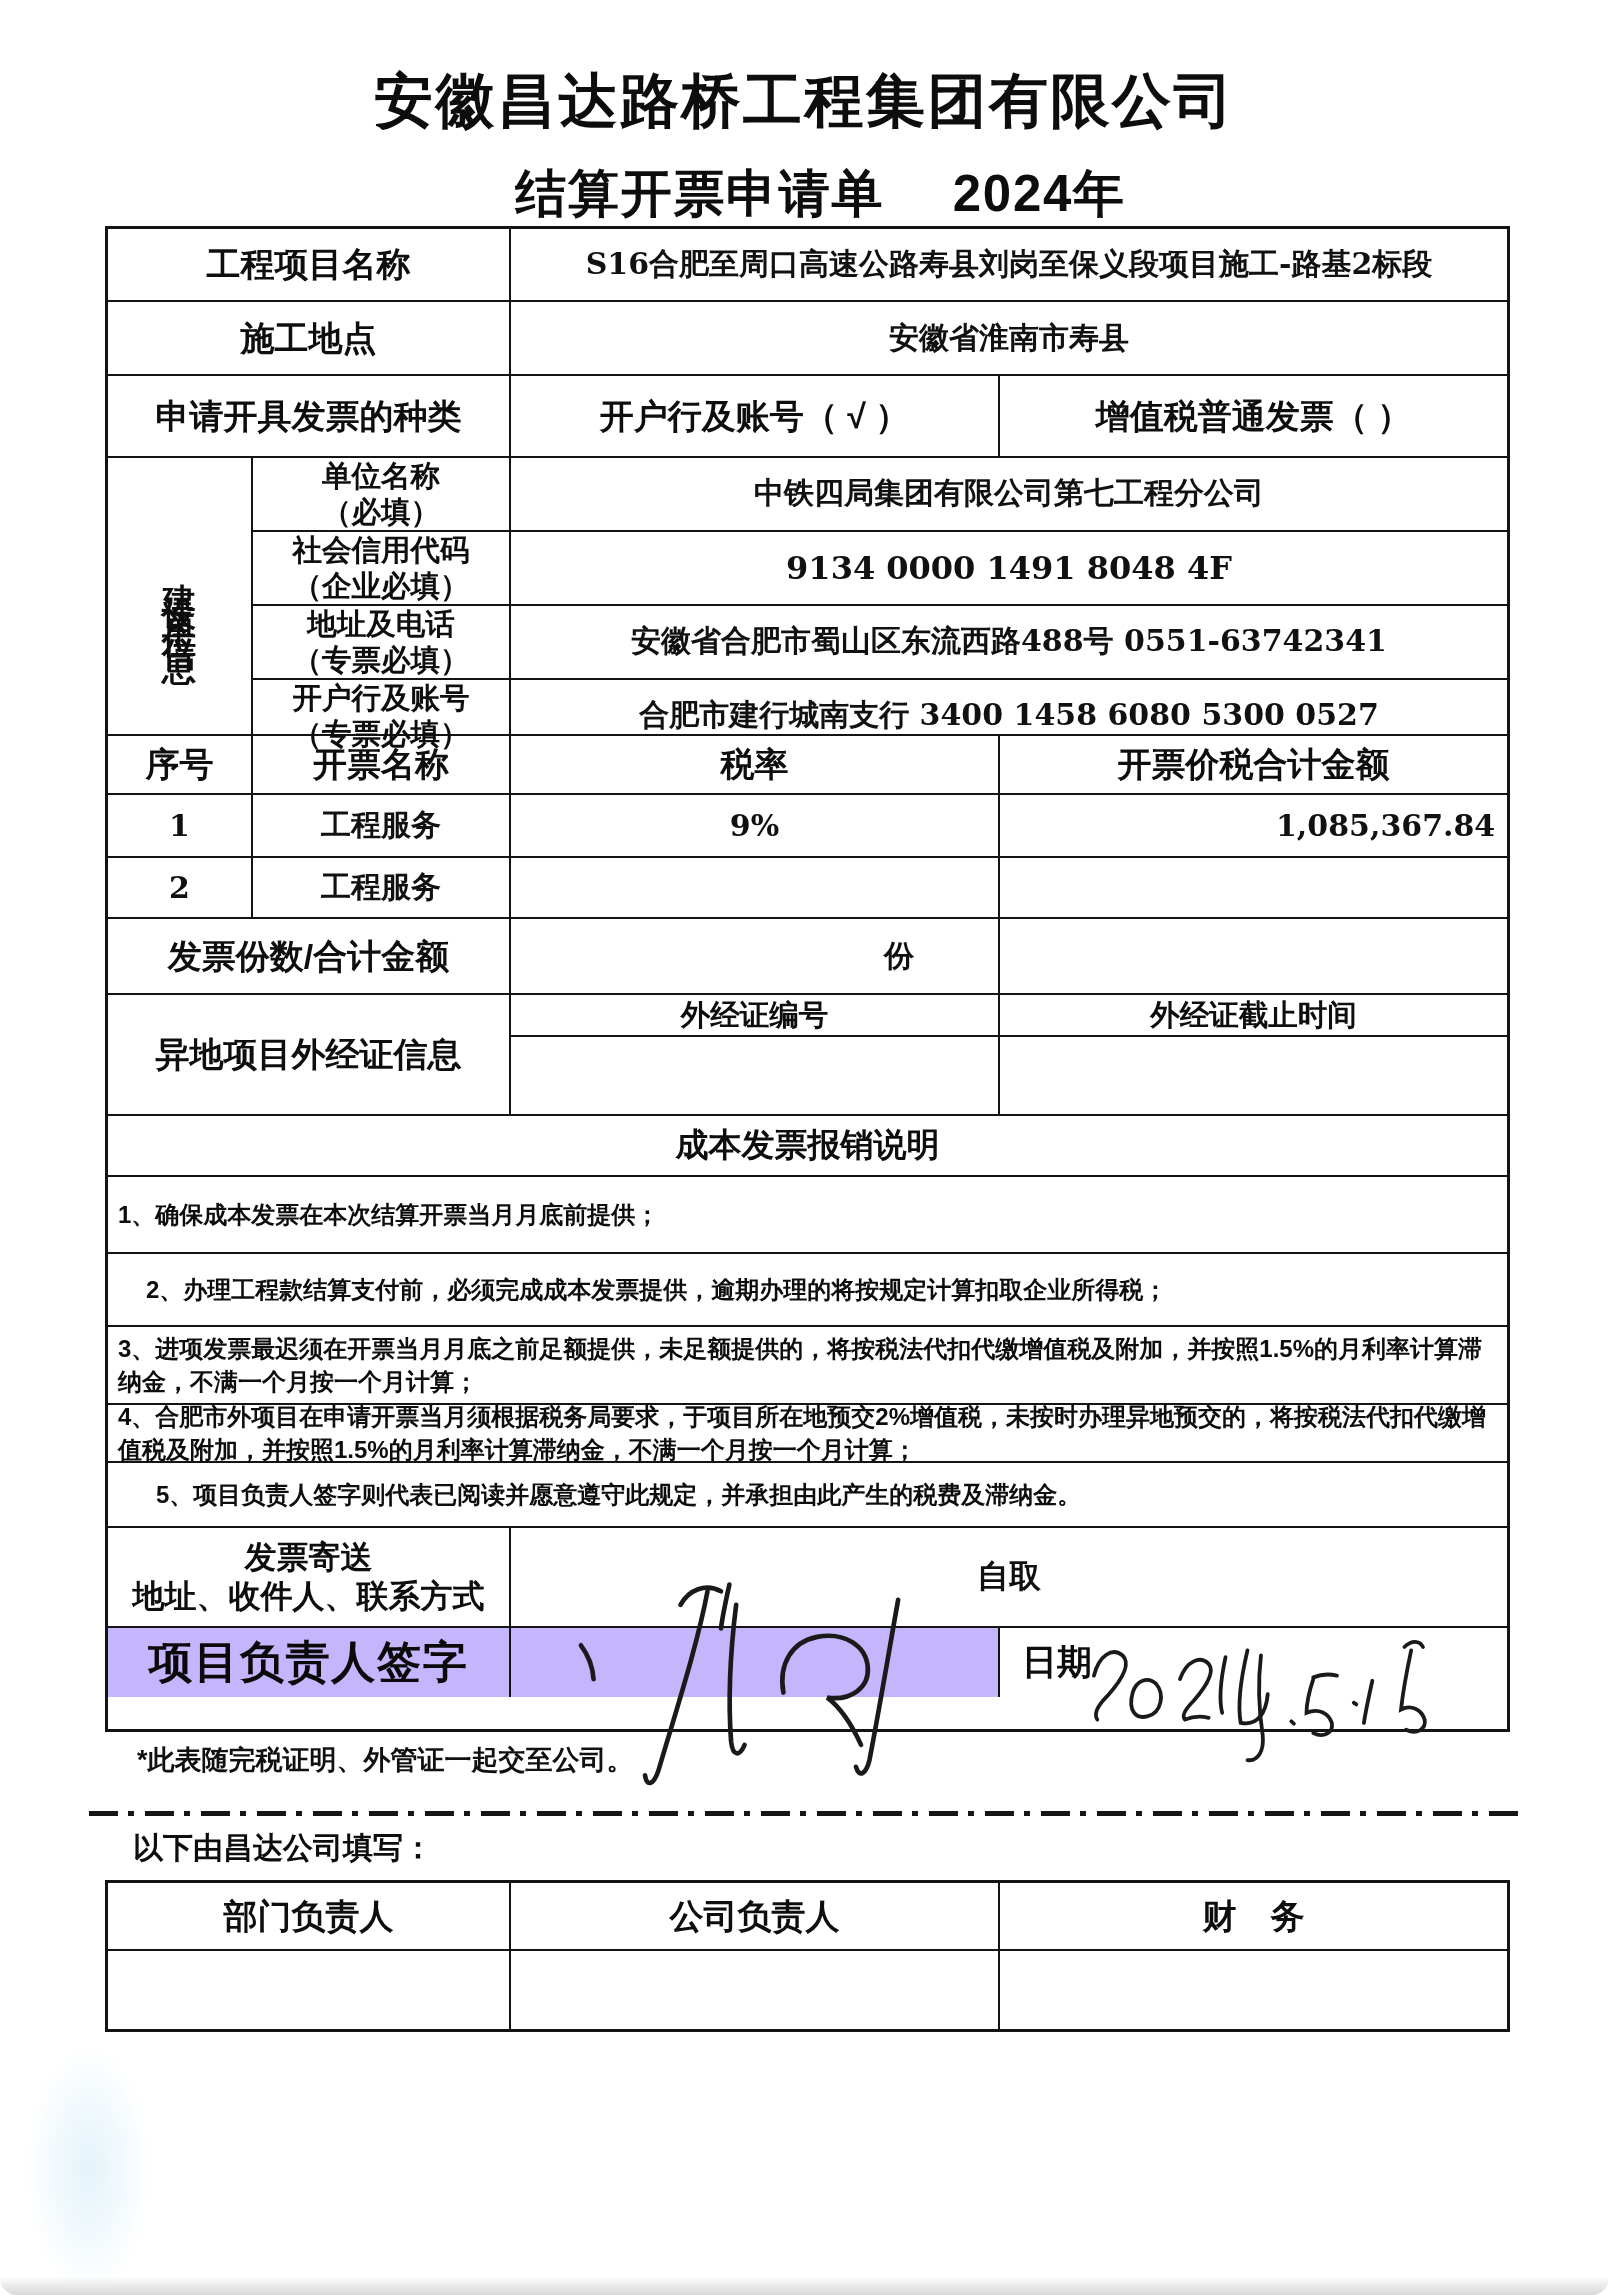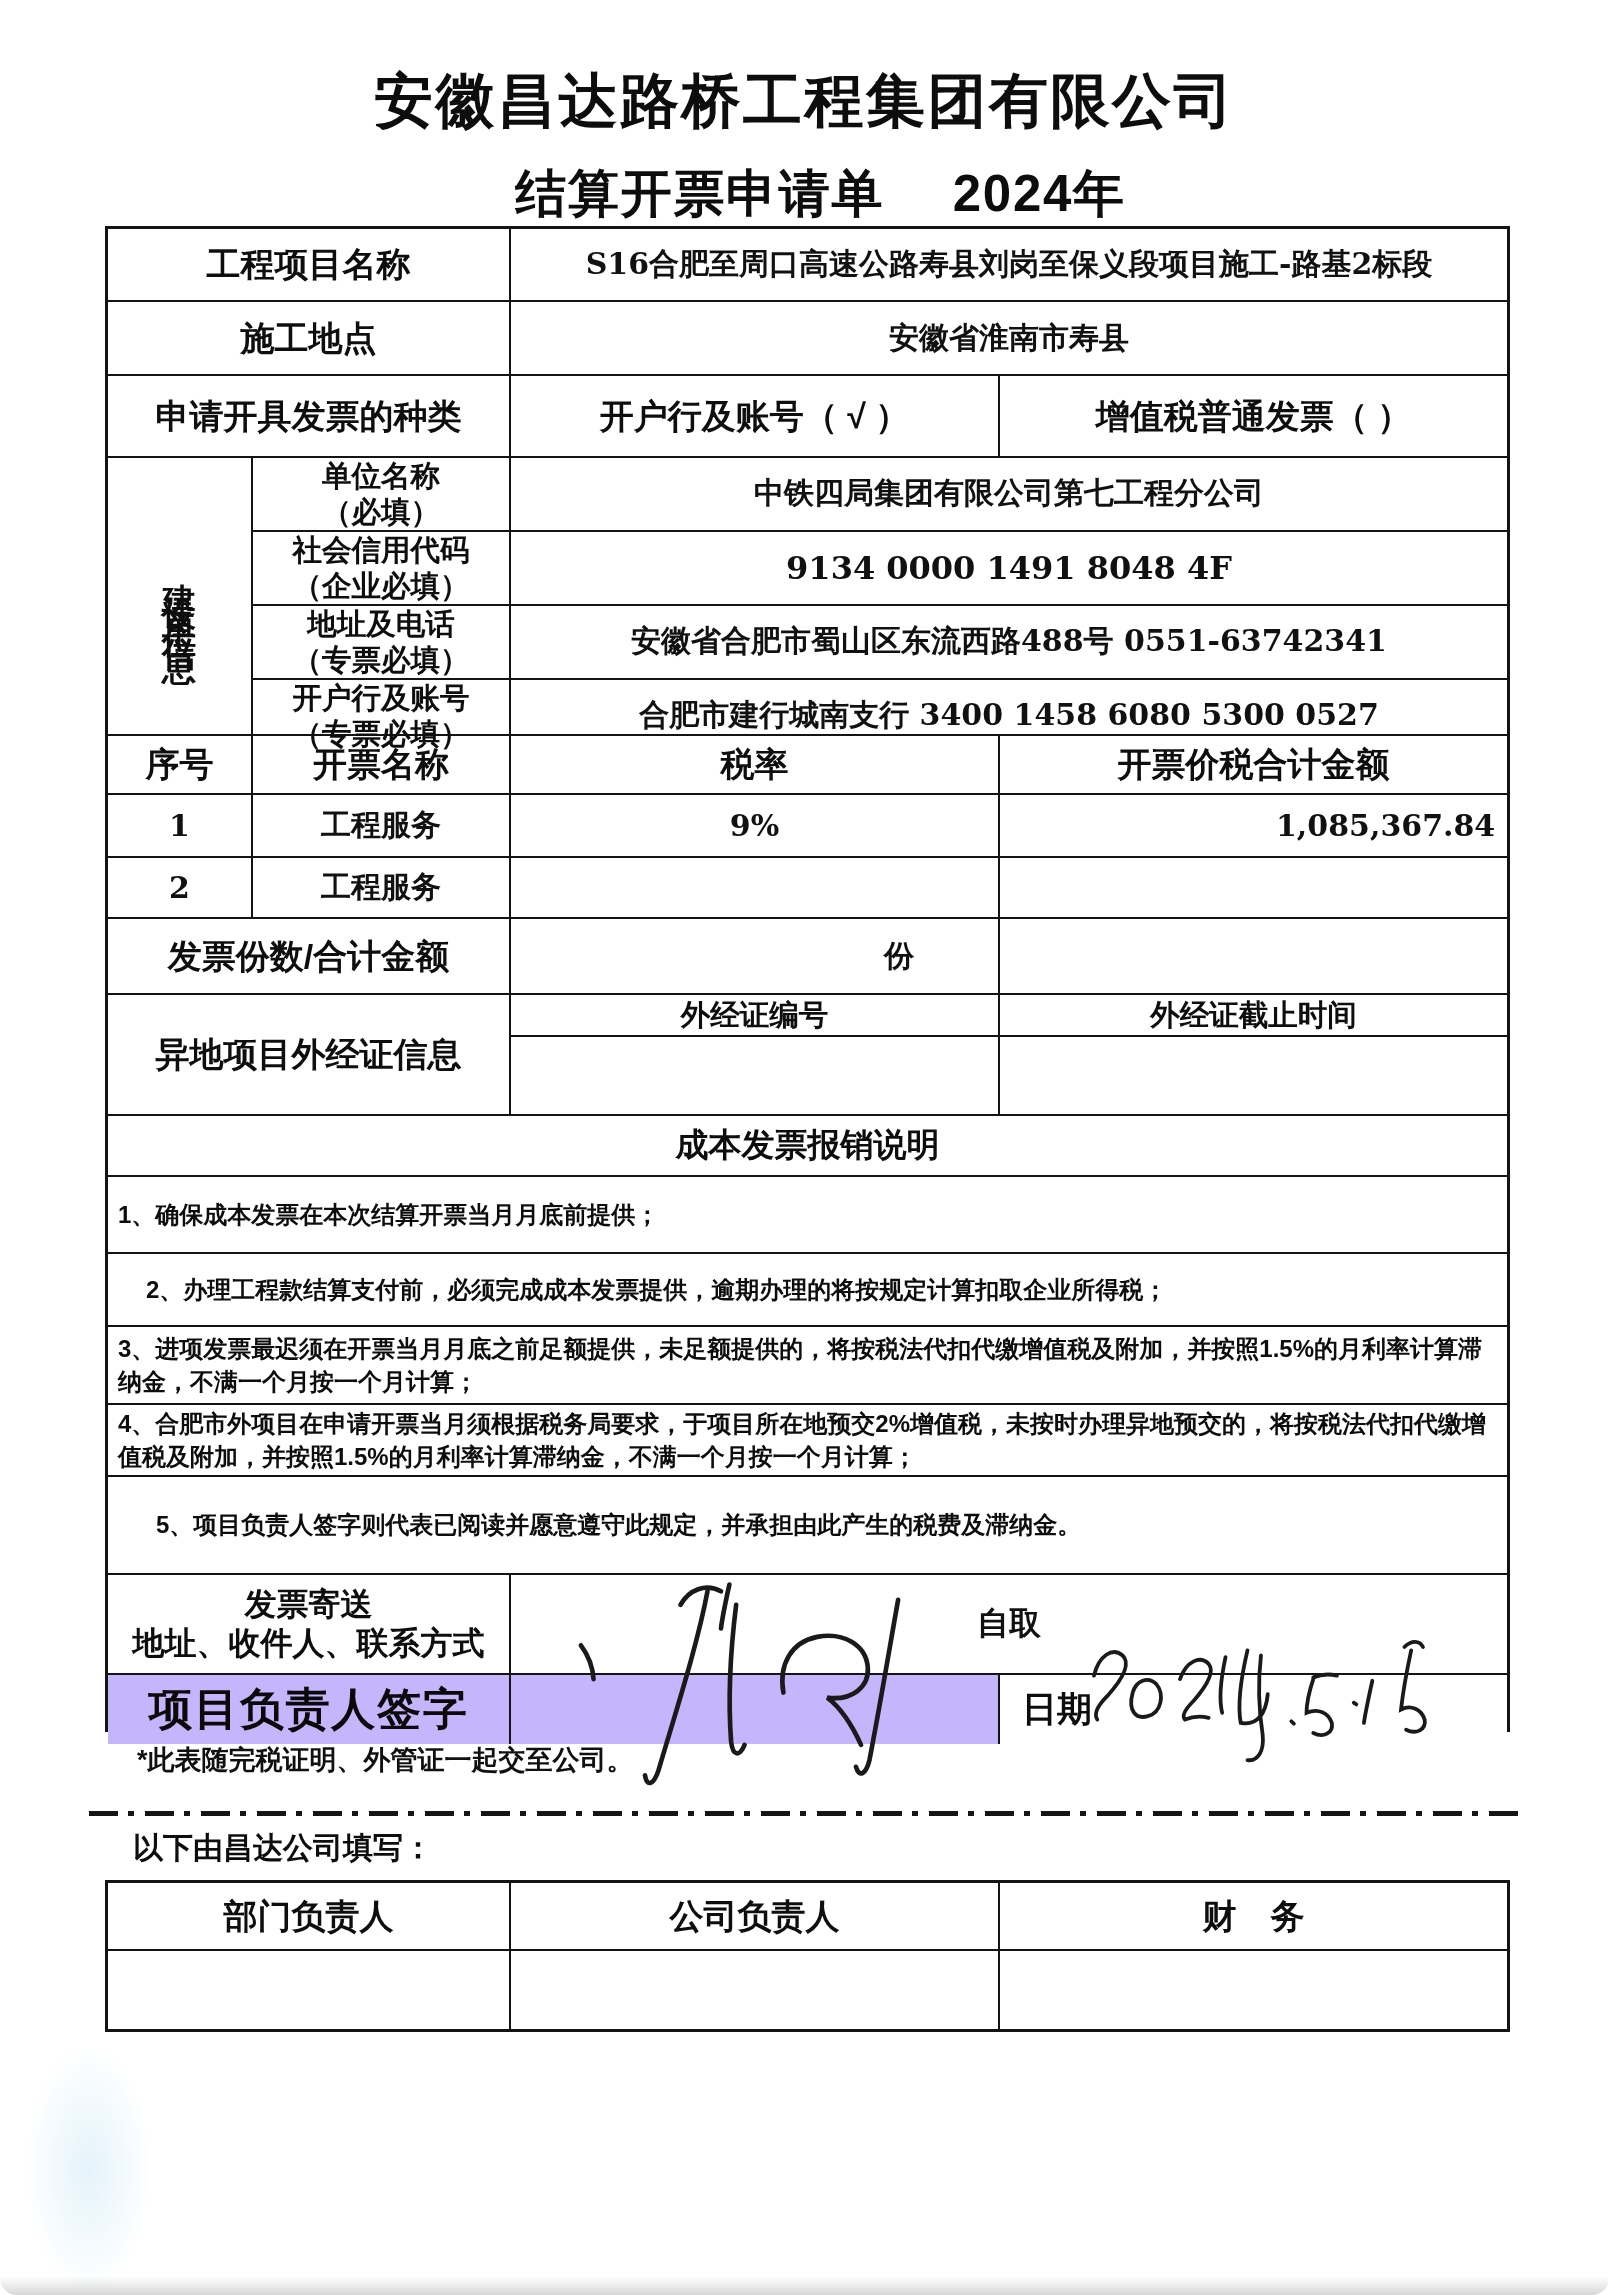--- a/index.html
+++ b/index.html
@@ -227,24 +227,24 @@
 
     <div class="trow note-row" style="height:77px;">
       <span class="note-txt">1、确保成本发票在本次结算开票当月月底前提供；</span>
     </div>
     <div class="trow note-row" style="height:73px;padding-left:38px;">
       <span class="note-txt">2、办理工程款结算支付前，必须完成成本发票提供，逾期办理的将按规定计算扣取企业所得税；</span>
     </div>
     <div class="trow note-row" style="height:78px;">
       <span class="note-txt">3、进项发票最迟须在开票当月月底之前足额提供，未足额提供的，将按税法代扣代缴增值税及附加，并按照1.5%的月利率计算滞纳金，不满一个月按一个月计算；</span>
     </div>
-    <div class="trow note-row" style="height:72px;">
+    <div class="trow note-row" style="height:58px;">
       <span class="note-txt">4、合肥市外项目在申请开票当月须根据税务局要求，于项目所在地预交2%增值税，未按时办理异地预交的，将按税法代扣代缴增值税及附加，并按照1.5%的月利率计算滞纳金，不满一个月按一个月计算；</span>
     </div>
-    <div class="trow note-row" style="height:98px;padding-left:48px;">
+    <div class="trow note-row" style="height:65px;padding-left:48px;">
       <span class="note-txt">5、项目负责人签字则代表已阅读并愿意遵守此规定，并承担由此产生的税费及滞纳金。</span>
     </div>
 
     <div class="trow" style="height:100px;">
       <div class="cell c-label">
           <span class="lab-sm" style="font-size:32px;"><span>发票寄送</span><br><span>地址、收件人、联系方式</span></span>
         </div>
       <div class="cell c-last">
           <span class="val" style="font-size:32px;">自取</span>
         </div>

